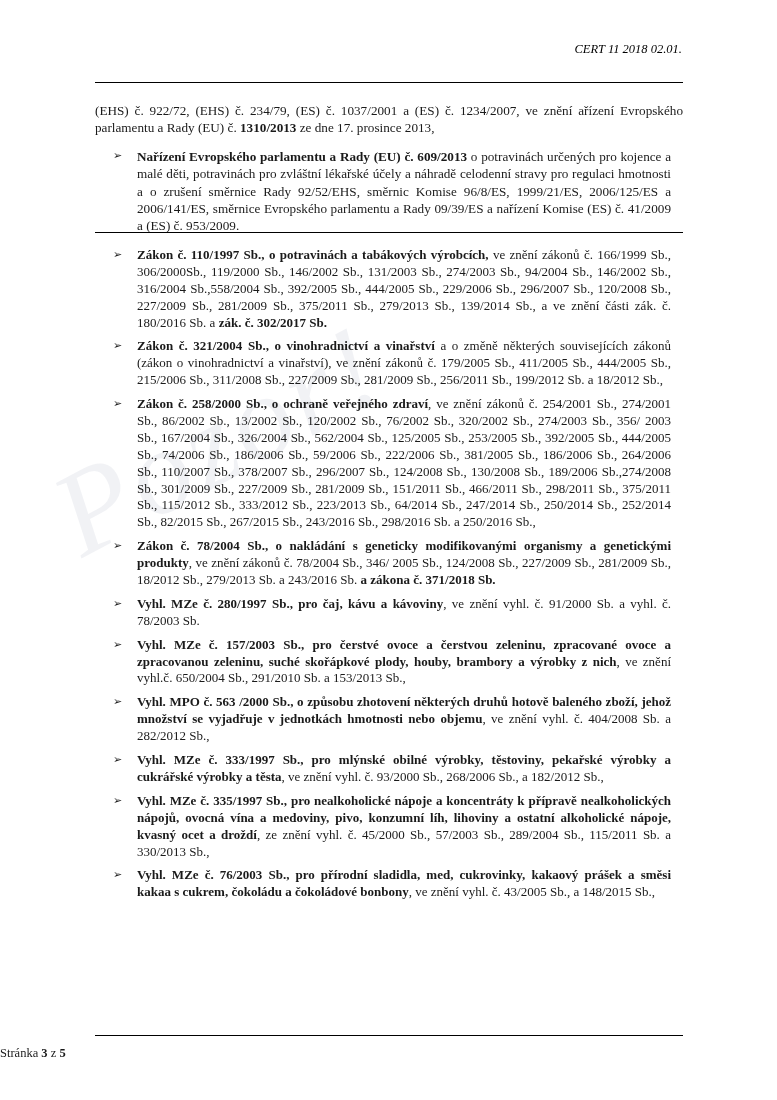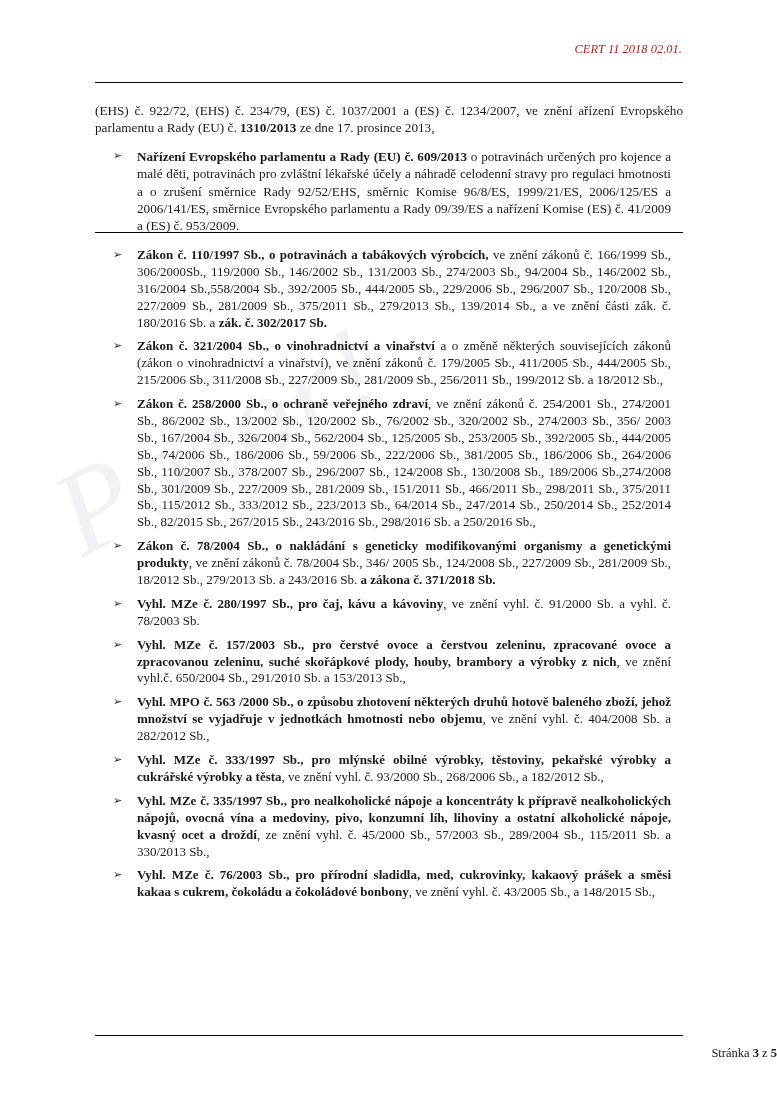--- a/index.html
+++ b/index.html
@@ -42,21 +42,21 @@
     position: relative;
     z-index: 2;
   }
   .header {
     position: absolute;
     top: 42px;
     right: 95px;
     font-style: italic;
     font-size: 12.5px;
     font-family: "Liberation Serif", serif;
-    color: #b91c1c;
+    color: #000000;
   }
   .rule {
     position: absolute;
     left: 95px;
     width: 588px;
     border-top: 1px solid #000;
     height: 0;
   }
   .rule-top { top: 82px; }
   .rule-mid { top: 232px; }
@@ -102,21 +102,21 @@
     top: 0;
     font-size: 11px;
     color: #1a1a1a;
   }
   .b { font-weight: bold; }
   .footer {
     position: absolute;
     left: 0;
     right: 0;
     top: 1046px;
-    text-align: right;
+    text-align: left;
     font-size: 12.5px;
     font-family: "Liberation Serif", serif;
   }
   .footer .num { font-weight: bold; }
 </style>
 </head>
 <body>
 
 <div class="page">
 

